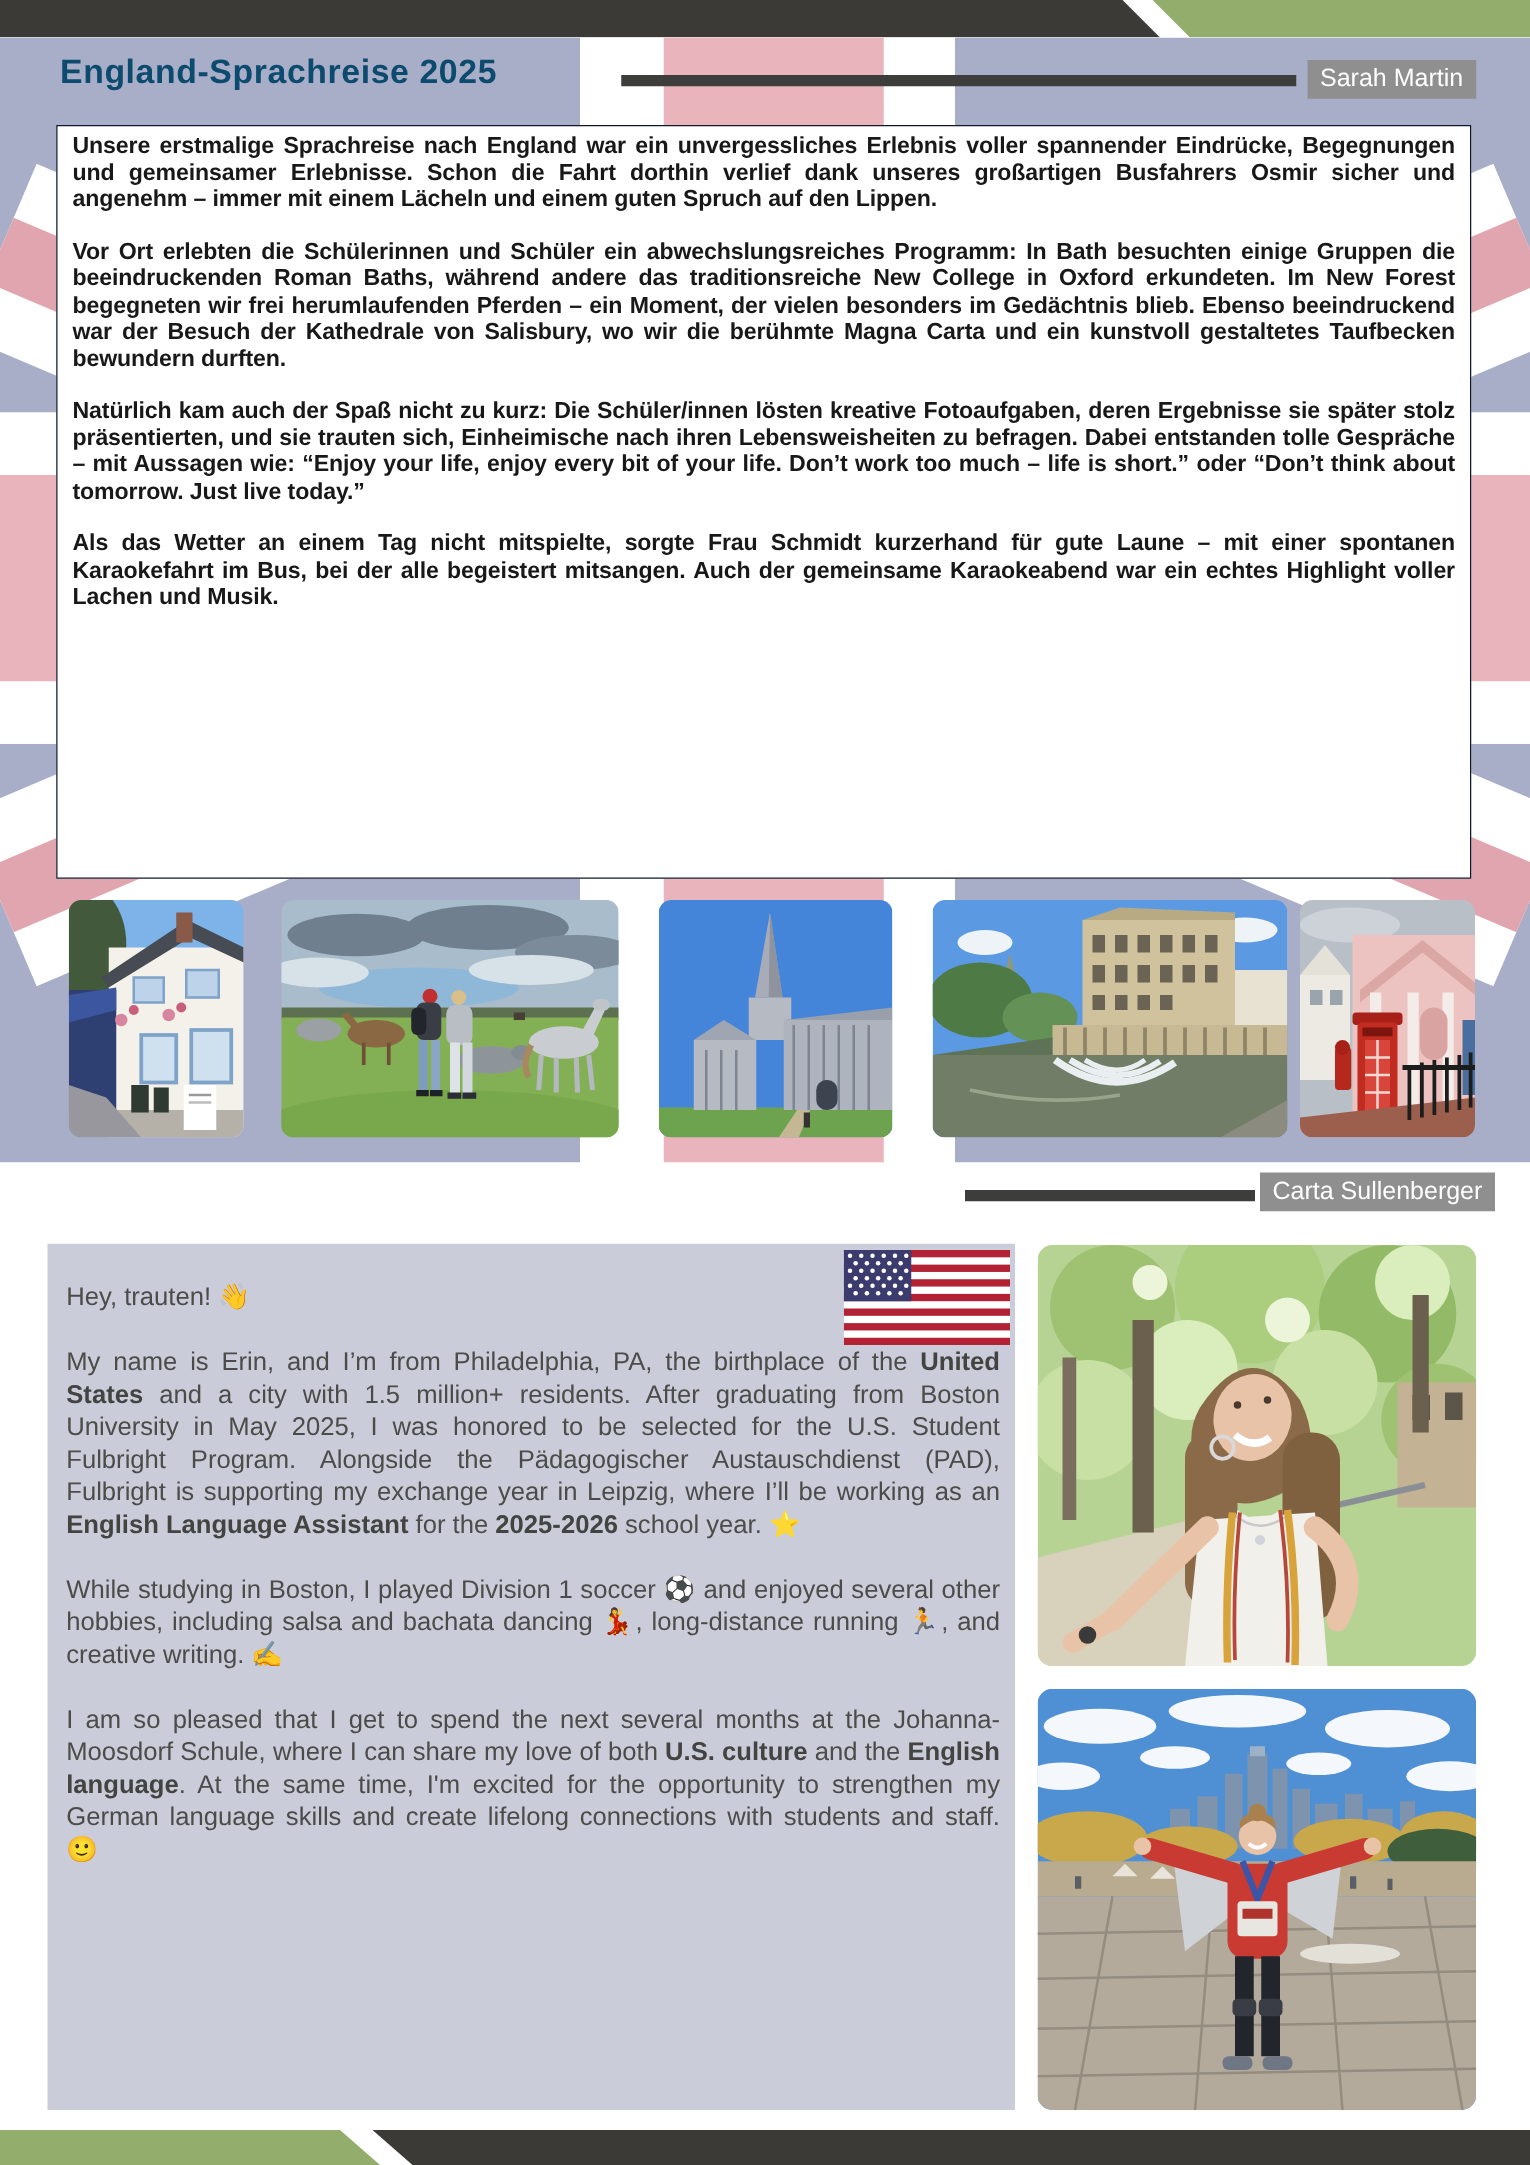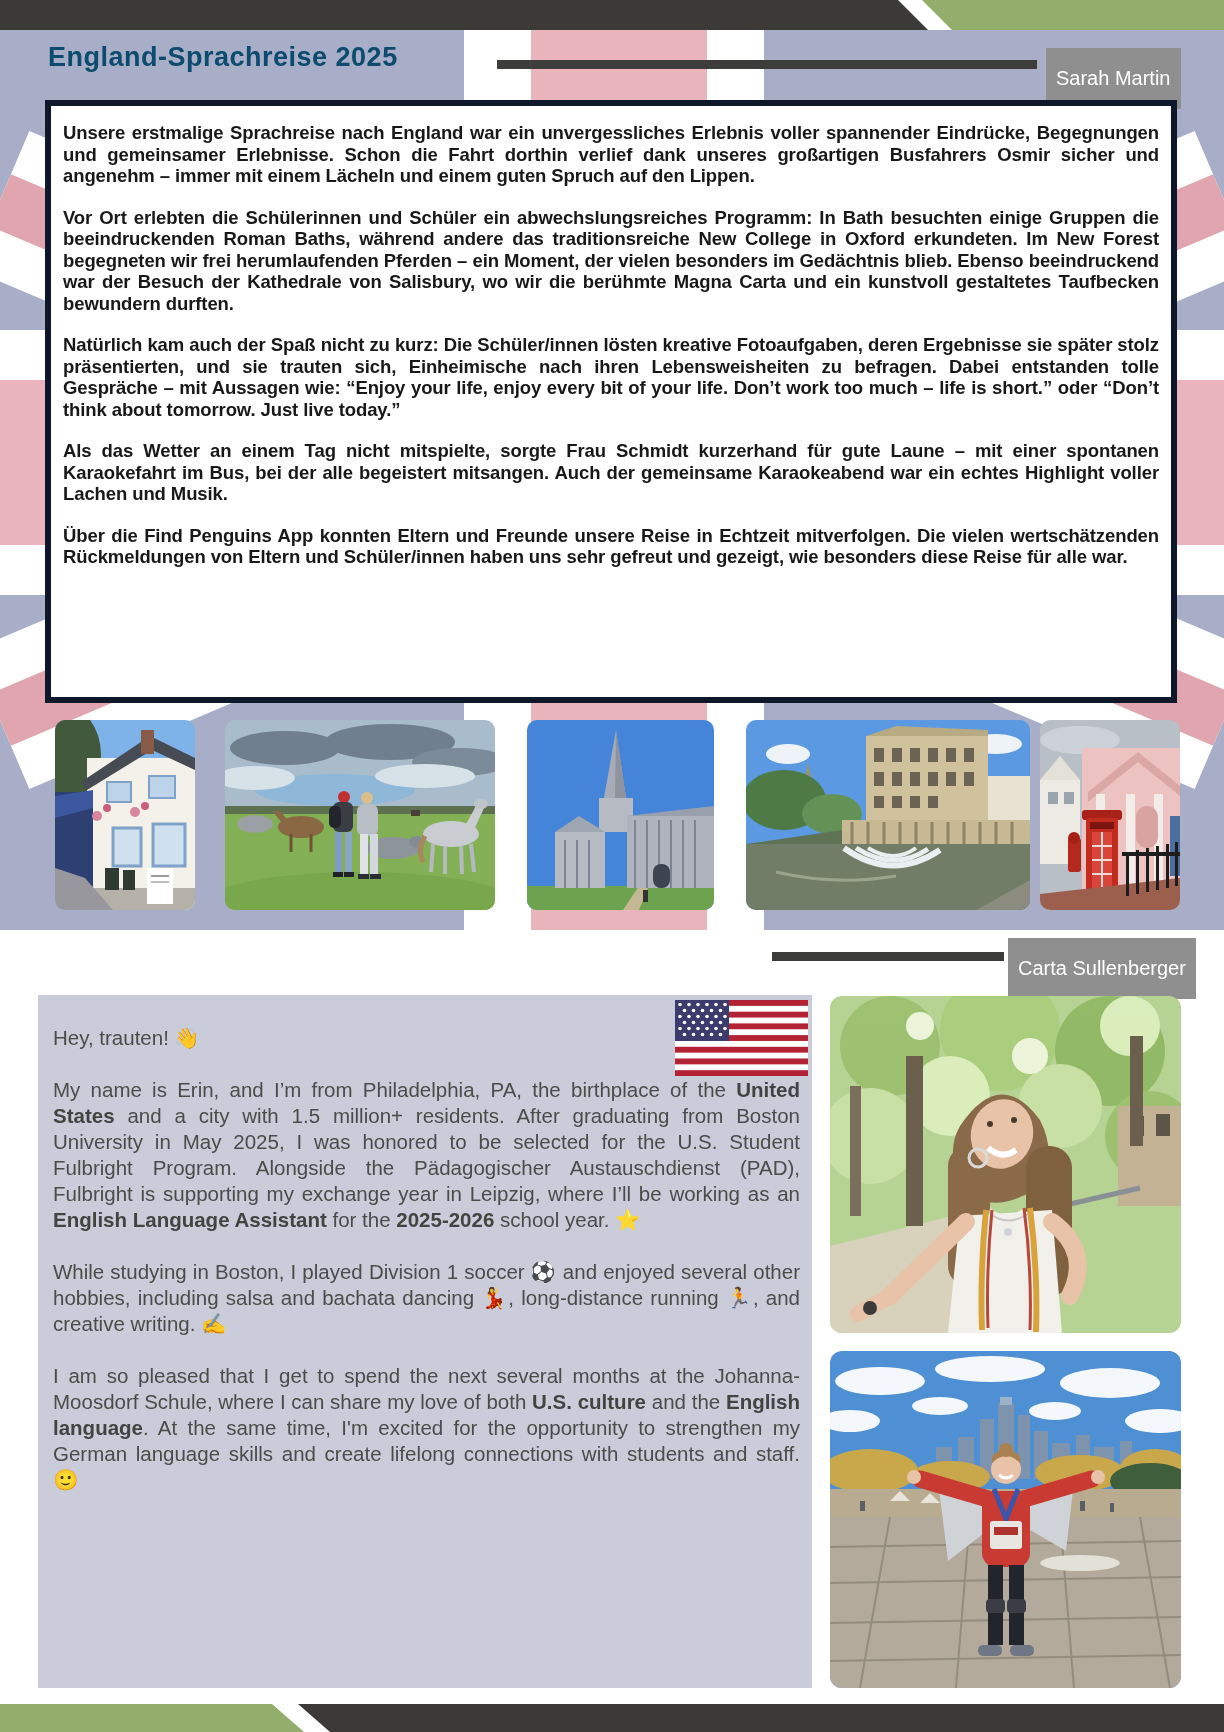--- a/index.html
+++ b/index.html
@@ -17,25 +17,25 @@
   #bottom-bar-green{background:#93ad6c;clip-path:polygon(0 0,272px 0,304px 100%,0 100%);}
   #bottom-bar-dark{background:#3b3a37;clip-path:polygon(298px 0,100% 0,100% 100%,330px 100%);}
 
   
   #flag-bg{left:0;top:30px;width:1224px;height:900px;}
   #flag-bg svg{display:block;width:100%;height:100%;}
 
   
   .sec-title{color:#0c4a6e;font-weight:bold;font-size:27px;letter-spacing:.5px;white-space:nowrap;}
   .title-rule{background:#3d3d3b;height:9px;}
-  .author-badge{background:#8f8f8f;color:#ffffff;font-size:20px;padding:19px 10px;white-space:nowrap;}
+  .author-badge{background:#8f8f8f;color:#ffffff;font-size:20px;padding:4px 10px;white-space:nowrap;}
 
   
   #england-box{left:45px;top:100px;width:1132px;height:603px;background:#ffffff;
-    border:6px solid #0f172a;box-sizing:border-box;padding:16px 12px 0 12px;overflow:hidden;}
+    border:1px solid #0f172a;box-sizing:border-box;padding:4px 12px 0 12px;overflow:hidden;}
   #england-box p{margin:0 0 20px 0;font-size:18.5px;line-height:21.5px;font-weight:bold;
     color:#181818;text-align:justify;letter-spacing:-0.1px;}
 
   
   .photo{overflow:hidden;border-radius:10px;}
   .photo svg{display:block;width:100%;height:100%;}
 
   
   #erin-box{left:38px;top:995px;width:774px;height:693px;background:#cacdd9;
     box-sizing:border-box;padding:30px 12px 0 15px;overflow:hidden;}
@@ -77,21 +77,20 @@
 
   <div class="abs sec-title" style="left:48px;top:42px;">England-Sprachreise 2025</div>
   <div class="abs title-rule" style="left:497px;top:60px;width:540px;"></div>
   <div class="abs author-badge" style="left:1046px;top:48px;">Sarah Martin</div>
 
   <div class="abs" id="england-box">
       <p><span>Unsere erstmalige Sprachreise nach England war ein unvergessliches Erlebnis voller spannender Eindrücke, Begegnungen und gemeinsamer Erlebnisse. Schon die Fahrt dorthin verlief dank unseres großartigen Busfahrers Osmir sicher und angenehm – immer mit einem Lächeln und einem guten Spruch auf den Lippen.</span></p>
       <p><span>Vor Ort erlebten die Schülerinnen und Schüler ein abwechslungsreiches Programm: In Bath besuchten einige Gruppen die beeindruckenden Roman Baths, während andere das traditionsreiche New College in Oxford erkundeten. Im New Forest begegneten wir frei herumlaufenden Pferden – ein Moment, der vielen besonders im Gedächtnis blieb. Ebenso beeindruckend war der Besuch der Kathedrale von Salisbury, wo wir die berühmte Magna Carta und ein kunstvoll gestaltetes Taufbecken bewundern durften.</span></p>
       <p><span>Natürlich kam auch der Spaß nicht zu kurz: Die Schüler/innen lösten kreative Fotoaufgaben, deren Ergebnisse sie später stolz präsentierten, und sie trauten sich, Einheimische nach ihren Lebensweisheiten zu befragen. Dabei entstanden tolle Gespräche – mit Aussagen wie: “Enjoy your life, enjoy every bit of your life. Don’t work too much – life is short.” oder “Don’t think about tomorrow. Just live today.”</span></p>
       <p><span>Als das Wetter an einem Tag nicht mitspielte, sorgte Frau Schmidt kurzerhand für gute Laune – mit einer spontanen Karaokefahrt im Bus, bei der alle begeistert mitsangen. Auch der gemeinsame Karaokeabend war ein echtes Highlight voller Lachen und Musik.</span></p>
-      <p><span>Über die Find Penguins App konnten Eltern und Freunde unsere Reise in Echtzeit mitverfolgen. Die vielen wertschätzenden Rückmeldungen von Eltern und Schüler/innen haben uns sehr gefreut und gezeigt, wie besonders diese Reise für alle war.</span></p>
     </div>
 
   <div class="abs photo" style="left:55px;top:720px;width:140px;height:190px;">
     <svg viewBox="0 0 140 190" preserveAspectRatio="none">
       <rect width="140" height="190" fill="#7db3e8"></rect>
       <ellipse cx="8" cy="35" rx="38" ry="50" fill="#42593b"></ellipse>
       <rect x="32" y="38" width="108" height="152" fill="#f3f1e9"></rect>
       <polygon points="26,62 95,16 140,38 140,50 97,30 32,70" fill="#474c54"></polygon>
       <rect x="86" y="10" width="13" height="24" fill="#8a5a48"></rect>
       <rect x="52" y="62" width="24" height="20" fill="#bcd3ea" stroke="#7fa3c8" stroke-width="2"></rect>

